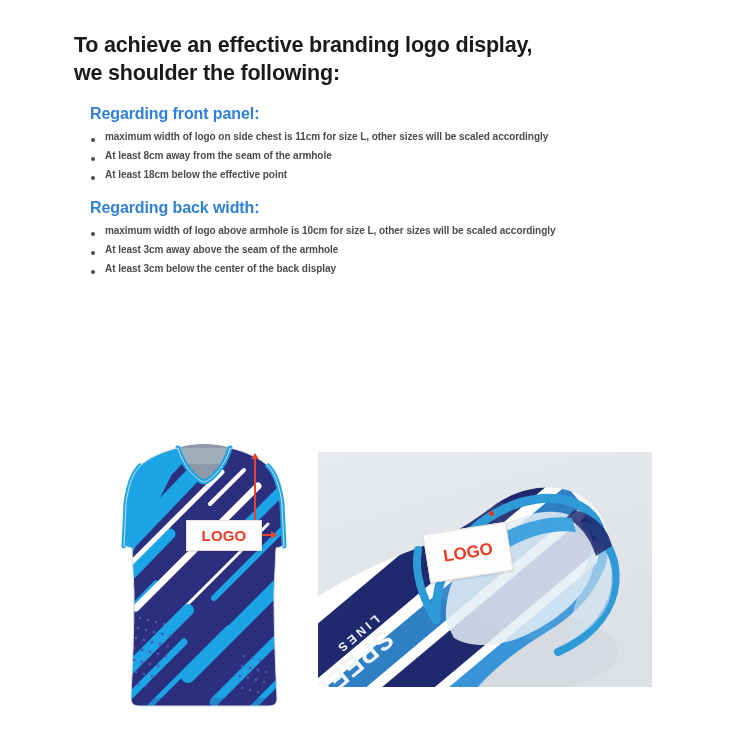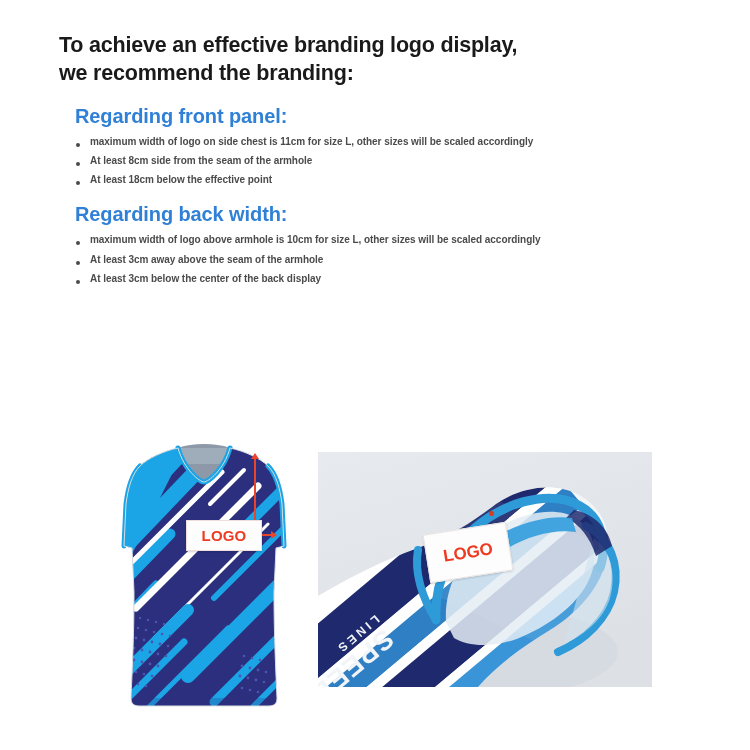--- a/index.html
+++ b/index.html
@@ -6,29 +6,29 @@
   body{
     width:750px;height:750px;
     background:#ffffff;
     font-family:"Liberation Sans","DejaVu Sans",sans-serif;
     overflow:hidden;
     position:relative;
   }
   .page{position:relative;width:750px;height:750px;}
 
   
-  .copy{position:absolute;left:59px;top:32px;width:660px;}
+  .copy{position:absolute;left:74px;top:32px;width:660px;}
   .title{
     font-size:21.5px;font-weight:bold;color:#1a1a1a;
     line-height:1.30;letter-spacing:-0.2px;margin:0 0 16px 0;
   }
   .title span{display:block;}
   .section{margin:0 0 2px 0;padding-left:16px;}
   .section-head{
-    font-size:20px;font-weight:bold;color:#2f80d6;
+    font-size:16px;font-weight:bold;color:#2f80d6;
     letter-spacing:-0.1px;margin:0 0 6px 0;line-height:1.2;
   }
   ul.bullets{list-style:none;margin:0 0 14px 0;padding:0;}
   ul.bullets li{
     position:relative;padding-left:15px;
     font-size:10px;font-weight:bold;color:#4b4b4b;
     line-height:1.62;margin:0 0 3px 0;letter-spacing:-0.05px;
   }
   ul.bullets li .dot{
     position:absolute;left:1px;top:9px;
@@ -100,33 +100,33 @@
 </style>
 </head>
 <body>
 
 <div class="page">
 
   <div class="copy">
 
     <h1 class="title">
       <span>To achieve an effective branding logo display,</span>
-      <span>we recommend the branding:</span>
+      <span>we shoulder the following:</span>
     </h1>
 
     <div class="section">
       <h2 class="section-head">Regarding front panel:</h2>
       <ul class="bullets">
         <li>
           <span class="dot"></span>
           <span>maximum width of logo on side chest is 11cm for size L, other sizes will be scaled accordingly</span>
         </li>
         <li>
           <span class="dot"></span>
-          <span>At least 8cm side from the seam of the armhole</span>
+          <span>At least 8cm away from the seam of the armhole</span>
         </li>
         <li>
           <span class="dot"></span>
           <span>At least 18cm below the effective point</span>
         </li>
       </ul>
     </div>
 
     <div class="section">
       <h2 class="section-head">Regarding back width:</h2>

